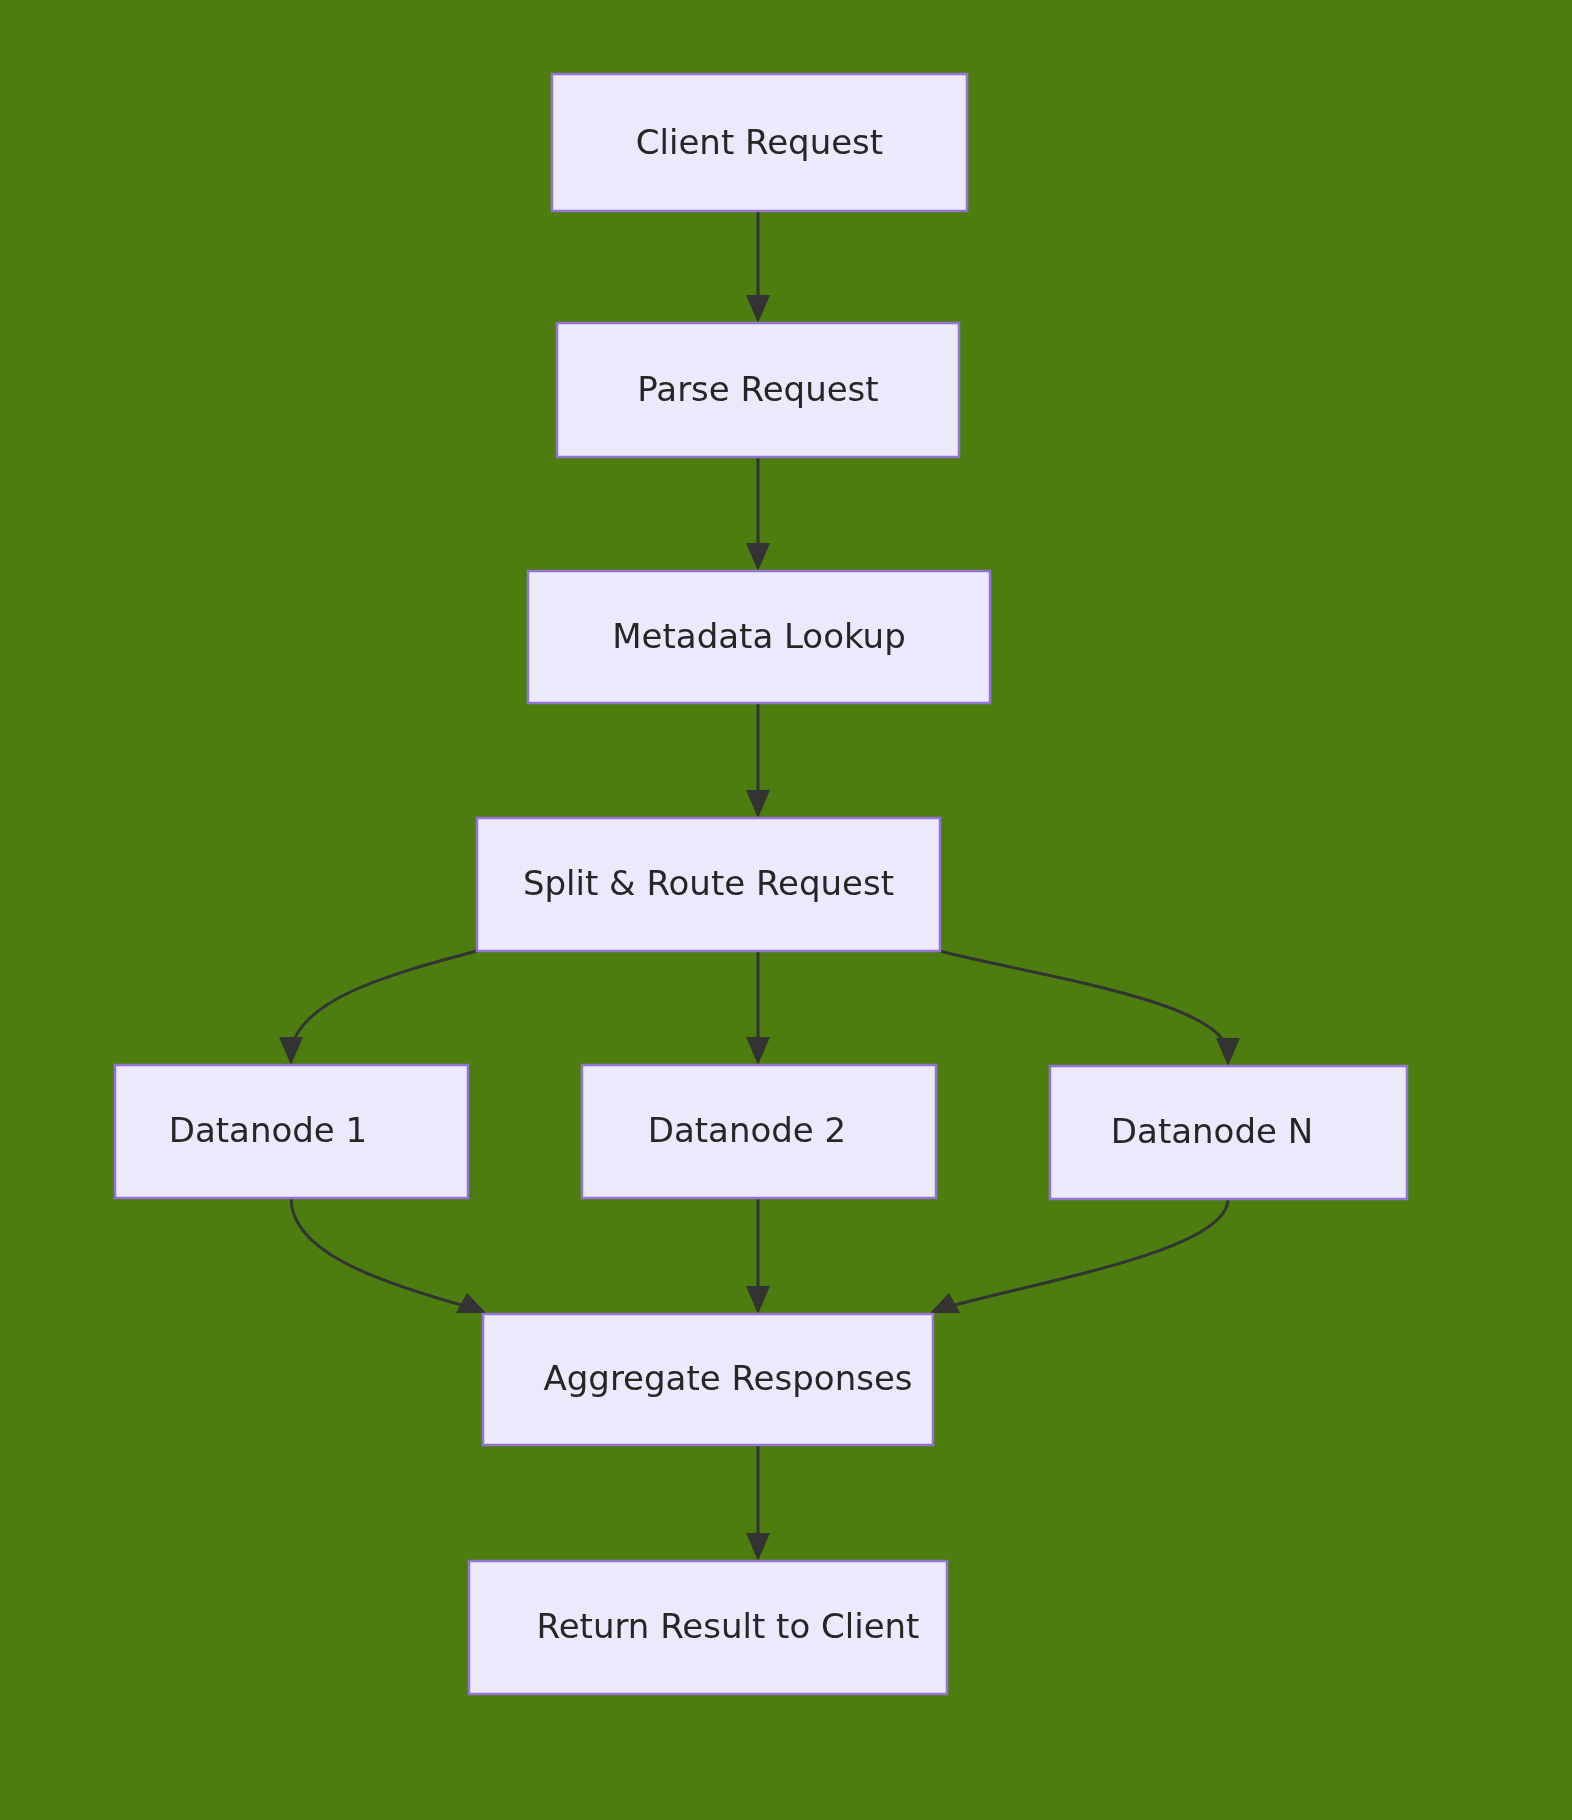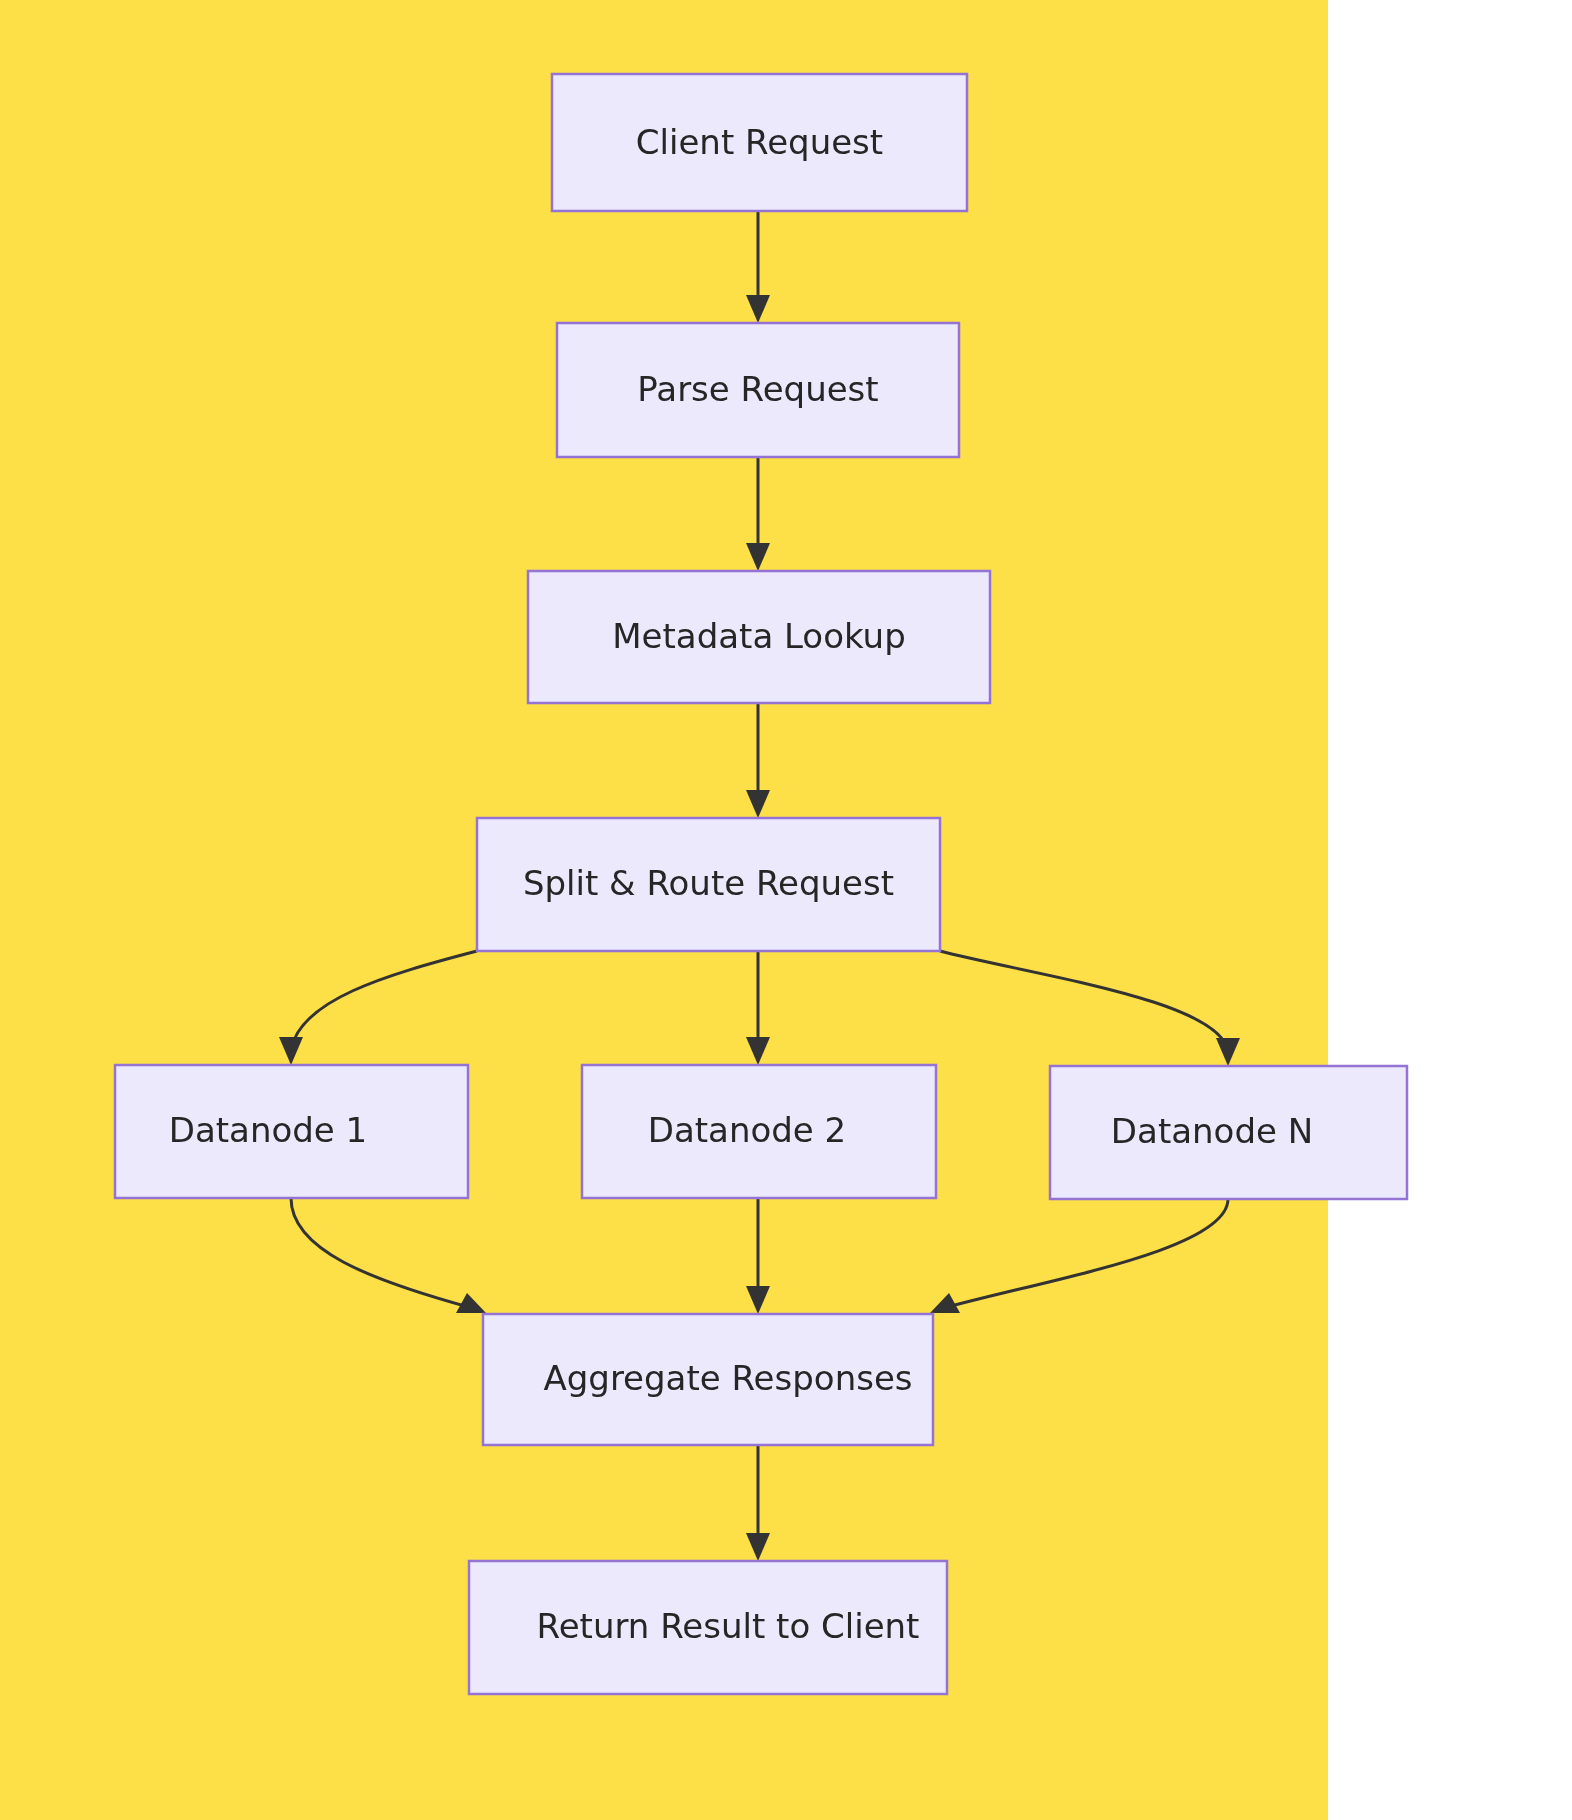--- a/index.html
+++ b/index.html
@@ -9,23 +9,23 @@
     background: #ffffff;
   }
   body {
     width: 1572px;
     height: 1820px;
     font-family: "DejaVu Sans", "Liberation Sans", sans-serif;
     overflow: hidden;
   }
   #flowchart-root {
     position: relative;
-    width: 1328px;
+    width: 1572px;
     height: 1820px;
-    background: #fde047;
+    background: #4d7c0f;
   }
   svg#flow-svg {
     display: block;
     width: 1572px;
     height: 1820px;
   }
   .node-rect {
     fill: #ece9fd;
     stroke: #9473d4;
     stroke-width: 2.5;

